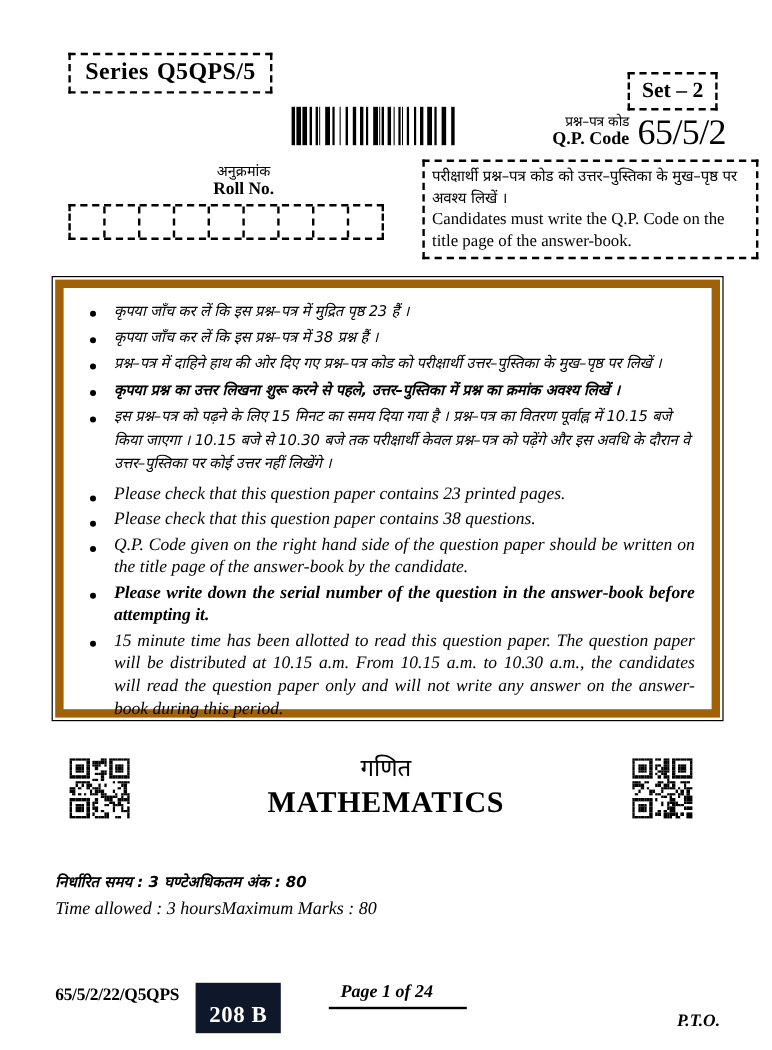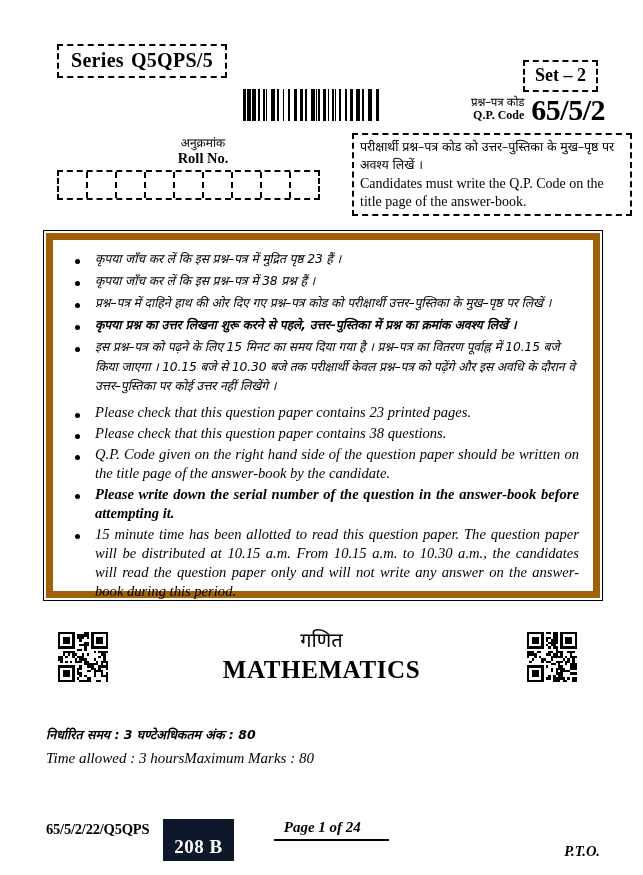--- a/index.html
+++ b/index.html
@@ -70,27 +70,27 @@
     margin-right: 7px;
     padding-bottom: 2px;
   }
   .qp-hi {
     font-size: 11.5px;
     font-family: "DejaVu Sans", sans-serif;
     display: block;
     letter-spacing: -0.2px;
   }
   .qp-en {
-    font-size: 12px;
+    font-size: 15px;
     font-weight: bold;
     display: block;
   }
   .qp-code {
     font-size: 30px;
-    font-weight: bold;
+    font-weight: normal;
     letter-spacing: -0.5px;
     line-height: 1;
   }
 
   
   .roll-hi {
     position: absolute;
     left: 143px;
     top: 134px;
     width: 120px;

